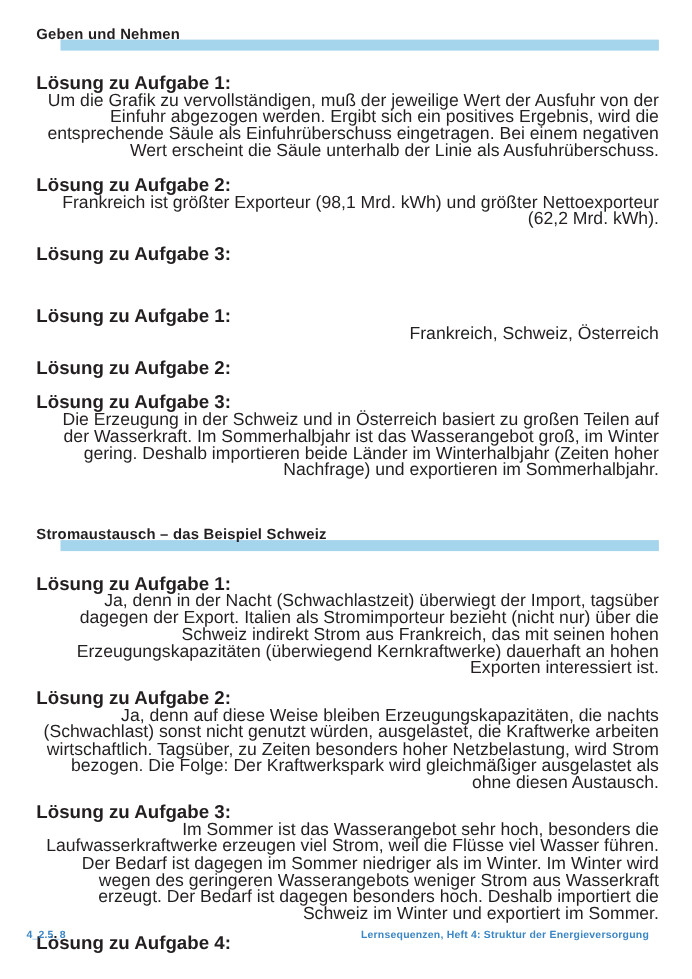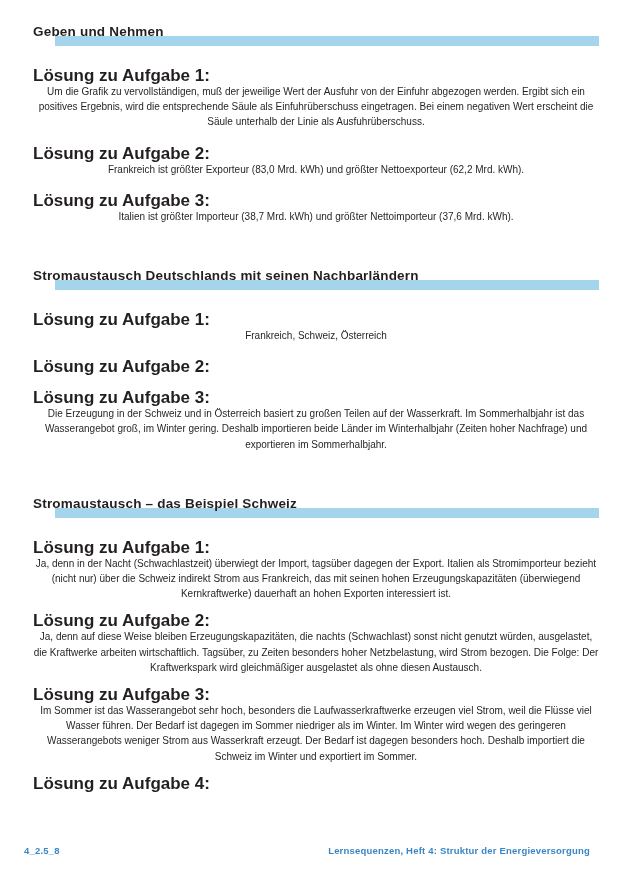--- a/index.html
+++ b/index.html
@@ -63,25 +63,25 @@
     margin-bottom: 14px;
   }
   .answer .label {
     font-size: 17px;
     font-weight: bold;
     line-height: 15px;
     color: #231f20;
     margin: 0 0 1px 0;
   }
   .answer .body {
-    font-size: 10px;
+    font-size: 16px;
     line-height: 15.2px;
     color: #231f20;
     margin: 0;
-    text-align: center;
+    text-align: right;
     hyphens: manual;
   }
   .gap-section { height: 28px; }
 
   
   .answer.tight { margin-bottom: 12px; }
   .answer.loose { margin-bottom: 16px; }
 
   
   .footer {
@@ -111,34 +111,29 @@
       <span class="head-text">Geben und Nehmen</span>
     </div>
 
     <div class="answer loose">
       <p class="label">Lösung zu Aufgabe 1:</p>
       <p class="body">Um die Grafik zu vervollständigen, muß der jeweilige Wert der Ausfuhr von der Einfuhr abgezogen werden. Ergibt sich ein positives Ergebnis, wird die entsprechende Säule als Einfuhrüberschuss eingetragen. Bei einem negativen Wert erscheint die Säule unterhalb der Linie als Ausfuhrüberschuss.</p>
     </div>
 
     <div class="answer loose">
       <p class="label">Lösung zu Aufgabe 2:</p>
-      <p class="body">Frankreich ist größter Exporteur (83,0 Mrd. kWh) und größter Nettoexporteur (62,2 Mrd. kWh).</p>
+      <p class="body">Frankreich ist größter Exporteur (98,1 Mrd. kWh) und größter Nettoexporteur (62,2 Mrd. kWh).</p>
     </div>
 
     <div class="answer">
       <p class="label">Lösung zu Aufgabe 3:</p>
-      <p class="body">Italien ist größter Importeur (38,7 Mrd. kWh) und größter Nettoimporteur (37,6 Mrd. kWh).</p>
     </div>
 
     <div class="gap-section"></div>
 
-    <div class="section-head">
-      <span class="bar"></span>
-      <span class="head-text">Stromaustausch Deutschlands mit seinen Nachbarländern</span>
-    </div>
 
     <div class="answer loose">
       <p class="label">Lösung zu Aufgabe 1:</p>
       <p class="body">Frankreich, Schweiz, Österreich</p>
     </div>
 
     <div class="answer loose">
       <p class="label">Lösung zu Aufgabe 2:</p>
     </div>
 

